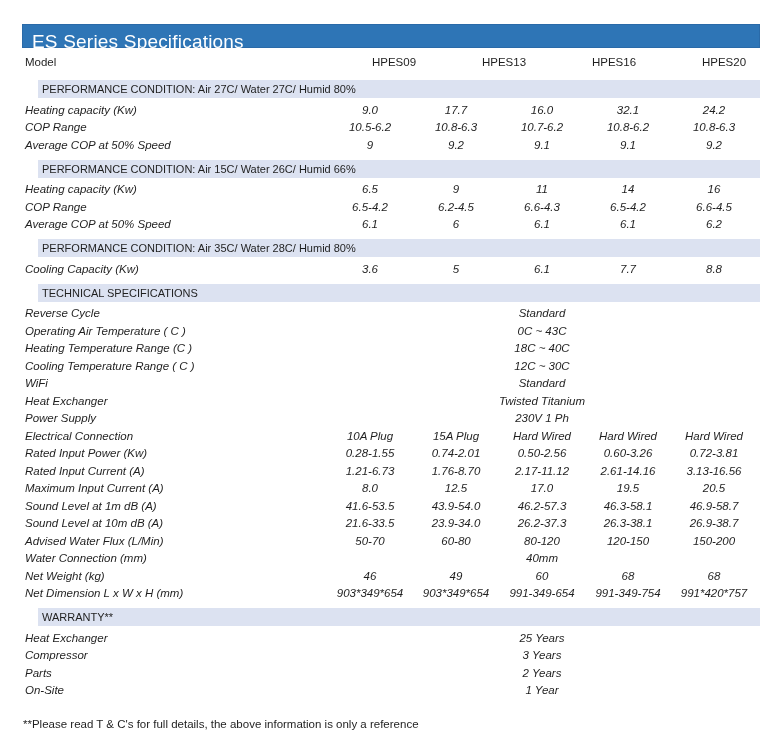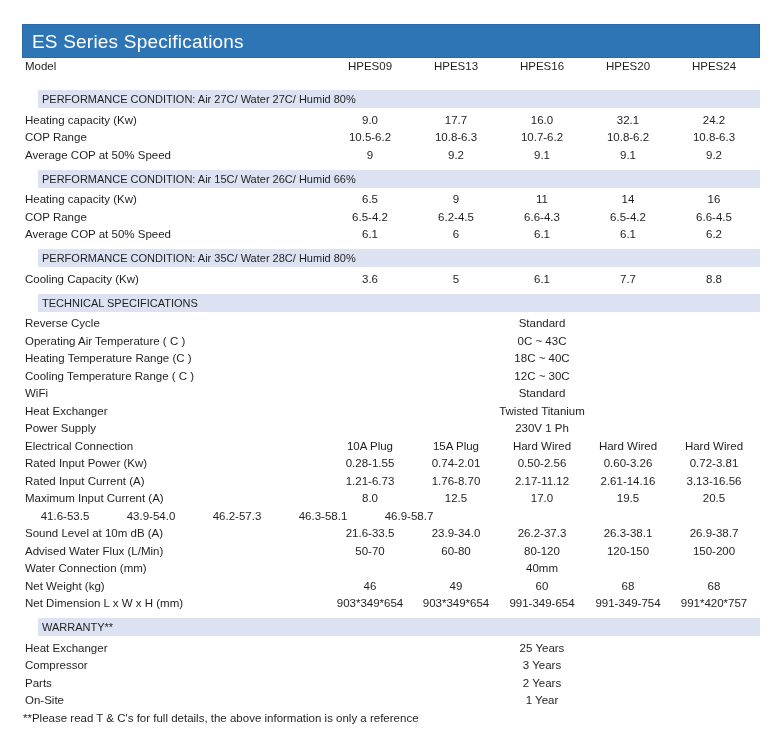--- a/index.html
+++ b/index.html
@@ -20,36 +20,38 @@
     height: 730px;
     background: #ffffff;
   }
   .content {
     position: absolute;
     left: 22px;
     top: 24px;
     width: 738px;
   }
   .title-bar {
-    height: 34px;
+    height: 24px;
     line-height: 34px;
     background: var(--header-bg, #2e75b6);
     border: 1px solid var(--header-border, #2a6aa8);
     box-sizing: border-box;
     color: var(--header-text, #ffffff);
     font-size: 19px;
     font-weight: 400;
     padding-left: 9px;
     letter-spacing: 0.2px;
   }
   .model-row {
     display: flex;
+    align-items: center;
     height: 24px;
     margin-top: 2px;
     font-size: 11.5px;
+    gap: 24px;
   }
   .model-row .label-cell { padding-left: 3px; }
   .label-cell {
     flex: 0 0 305px;
     box-sizing: border-box;
     text-align: left;
     white-space: nowrap;
   }
   .value-cell {
     flex: 0 0 86px;
@@ -68,24 +70,25 @@
     background: var(--band-bg, #dce2f1);
     font-size: 11px;
     padding-left: 4px;
     white-space: nowrap;
   }
   .row {
     display: flex;
     align-items: center;
     height: 17.5px;
     font-size: 11.5px;
+    font-style: italic;
   }
   .row .label-cell { padding-left: 3px; }
   .footnote {
-    margin-top: 3px;
+    margin-top: 19px;
     padding-left: 1px;
     font-size: 11.5px;
     white-space: nowrap;
   }
 </style>
 </head>
 <body>
 
 <div class="page">
   <div class="content">
@@ -216,20 +219,21 @@
         </div>
         <div class="row">
           <div class="label-cell">Maximum Input Current (A)</div>
           <div class="value-cell">8.0</div>
           <div class="value-cell">12.5</div>
           <div class="value-cell">17.0</div>
           <div class="value-cell">19.5</div>
           <div class="value-cell">20.5</div>
         </div>
         <div class="row">
+          <div class="label-cell">Sound Level at 1m dB (A)</div>
           <div class="value-cell">41.6-53.5</div>
           <div class="value-cell">43.9-54.0</div>
           <div class="value-cell">46.2-57.3</div>
           <div class="value-cell">46.3-58.1</div>
           <div class="value-cell">46.9-58.7</div>
         </div>
         <div class="row">
           <div class="label-cell">Sound Level at 10m dB (A)</div>
           <div class="value-cell">21.6-33.5</div>
           <div class="value-cell">23.9-34.0</div>

